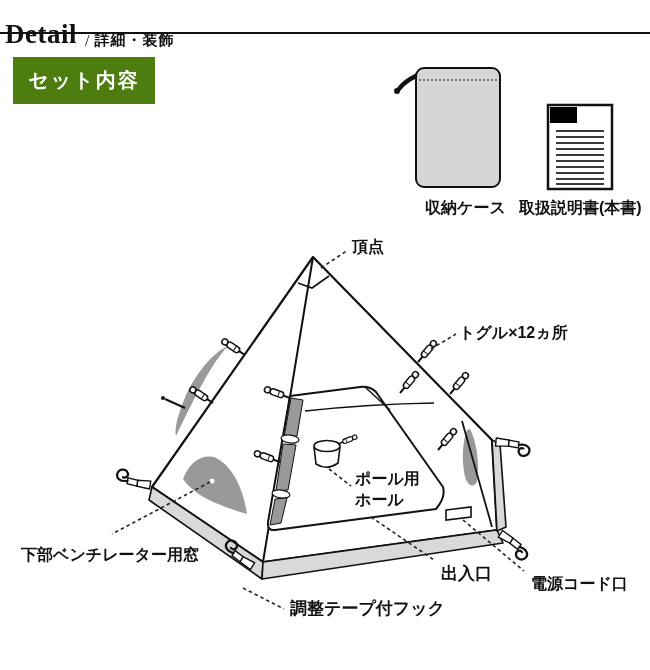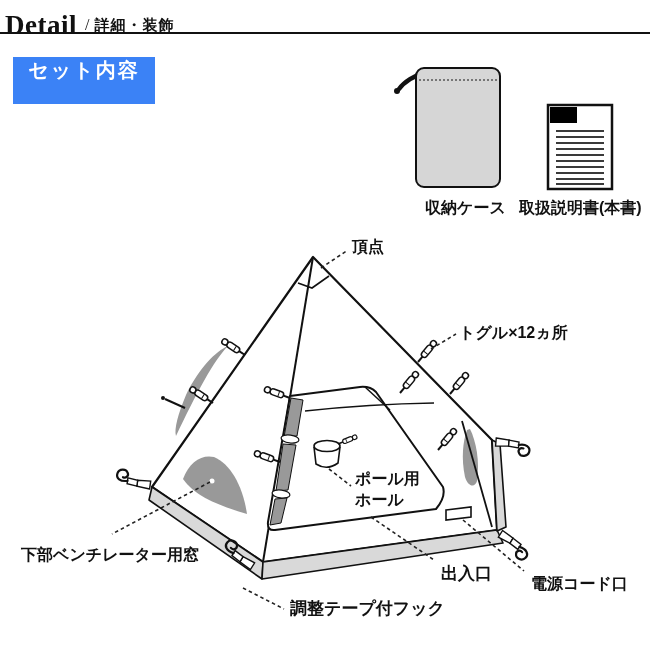--- a/index.html
+++ b/index.html
@@ -1,27 +1,27 @@
 <!DOCTYPE html>
 <html><head>
 <meta charset="utf-8">
 <style>
   html,body{margin:0;padding:0;}
   body{
     width:650px;height:670px;position:relative;background:#ffffff;
     font-family:"Liberation Sans",sans-serif;color:#111;overflow:hidden;
   }
-  .hdr{position:absolute;left:5px;top:0;width:645px;height:50px;display:flex;align-items:center;}
+  .hdr{position:absolute;left:5px;top:0;width:645px;height:50px;display:flex;align-items:flex-end;}
   .hdr-en{font-family:"Liberation Serif",serif;font-weight:bold;font-size:27px;letter-spacing:0.5px;}
   .hdr-sep{font-family:"Liberation Serif",serif;font-size:16px;margin:0 5px 0 8px;}
   .hdr-ja{font-size:15px;font-weight:600;letter-spacing:1px;}
   .hdr-rule{position:absolute;left:0;top:32px;width:650px;height:2px;background:#111;}
   .badge{
-    position:absolute;left:13px;top:57px;width:142px;height:47px;background:#3b82f6;
-    display:flex;align-items:flex-start;justify-content:center;
+    position:absolute;left:13px;top:57px;width:142px;height:47px;background:#4d7c0f;
+    display:flex;align-items:center;justify-content:center;
     color:#fff;font-size:20px;font-weight:bold;letter-spacing:2px;
   }
   svg text{
     font-family:"Liberation Sans",sans-serif;
     font-weight:600;fill:#111;
   }
   .lbl{font-size:16px;}
   .lbl-lg{font-size:17px;}
 </style>
 </head>

